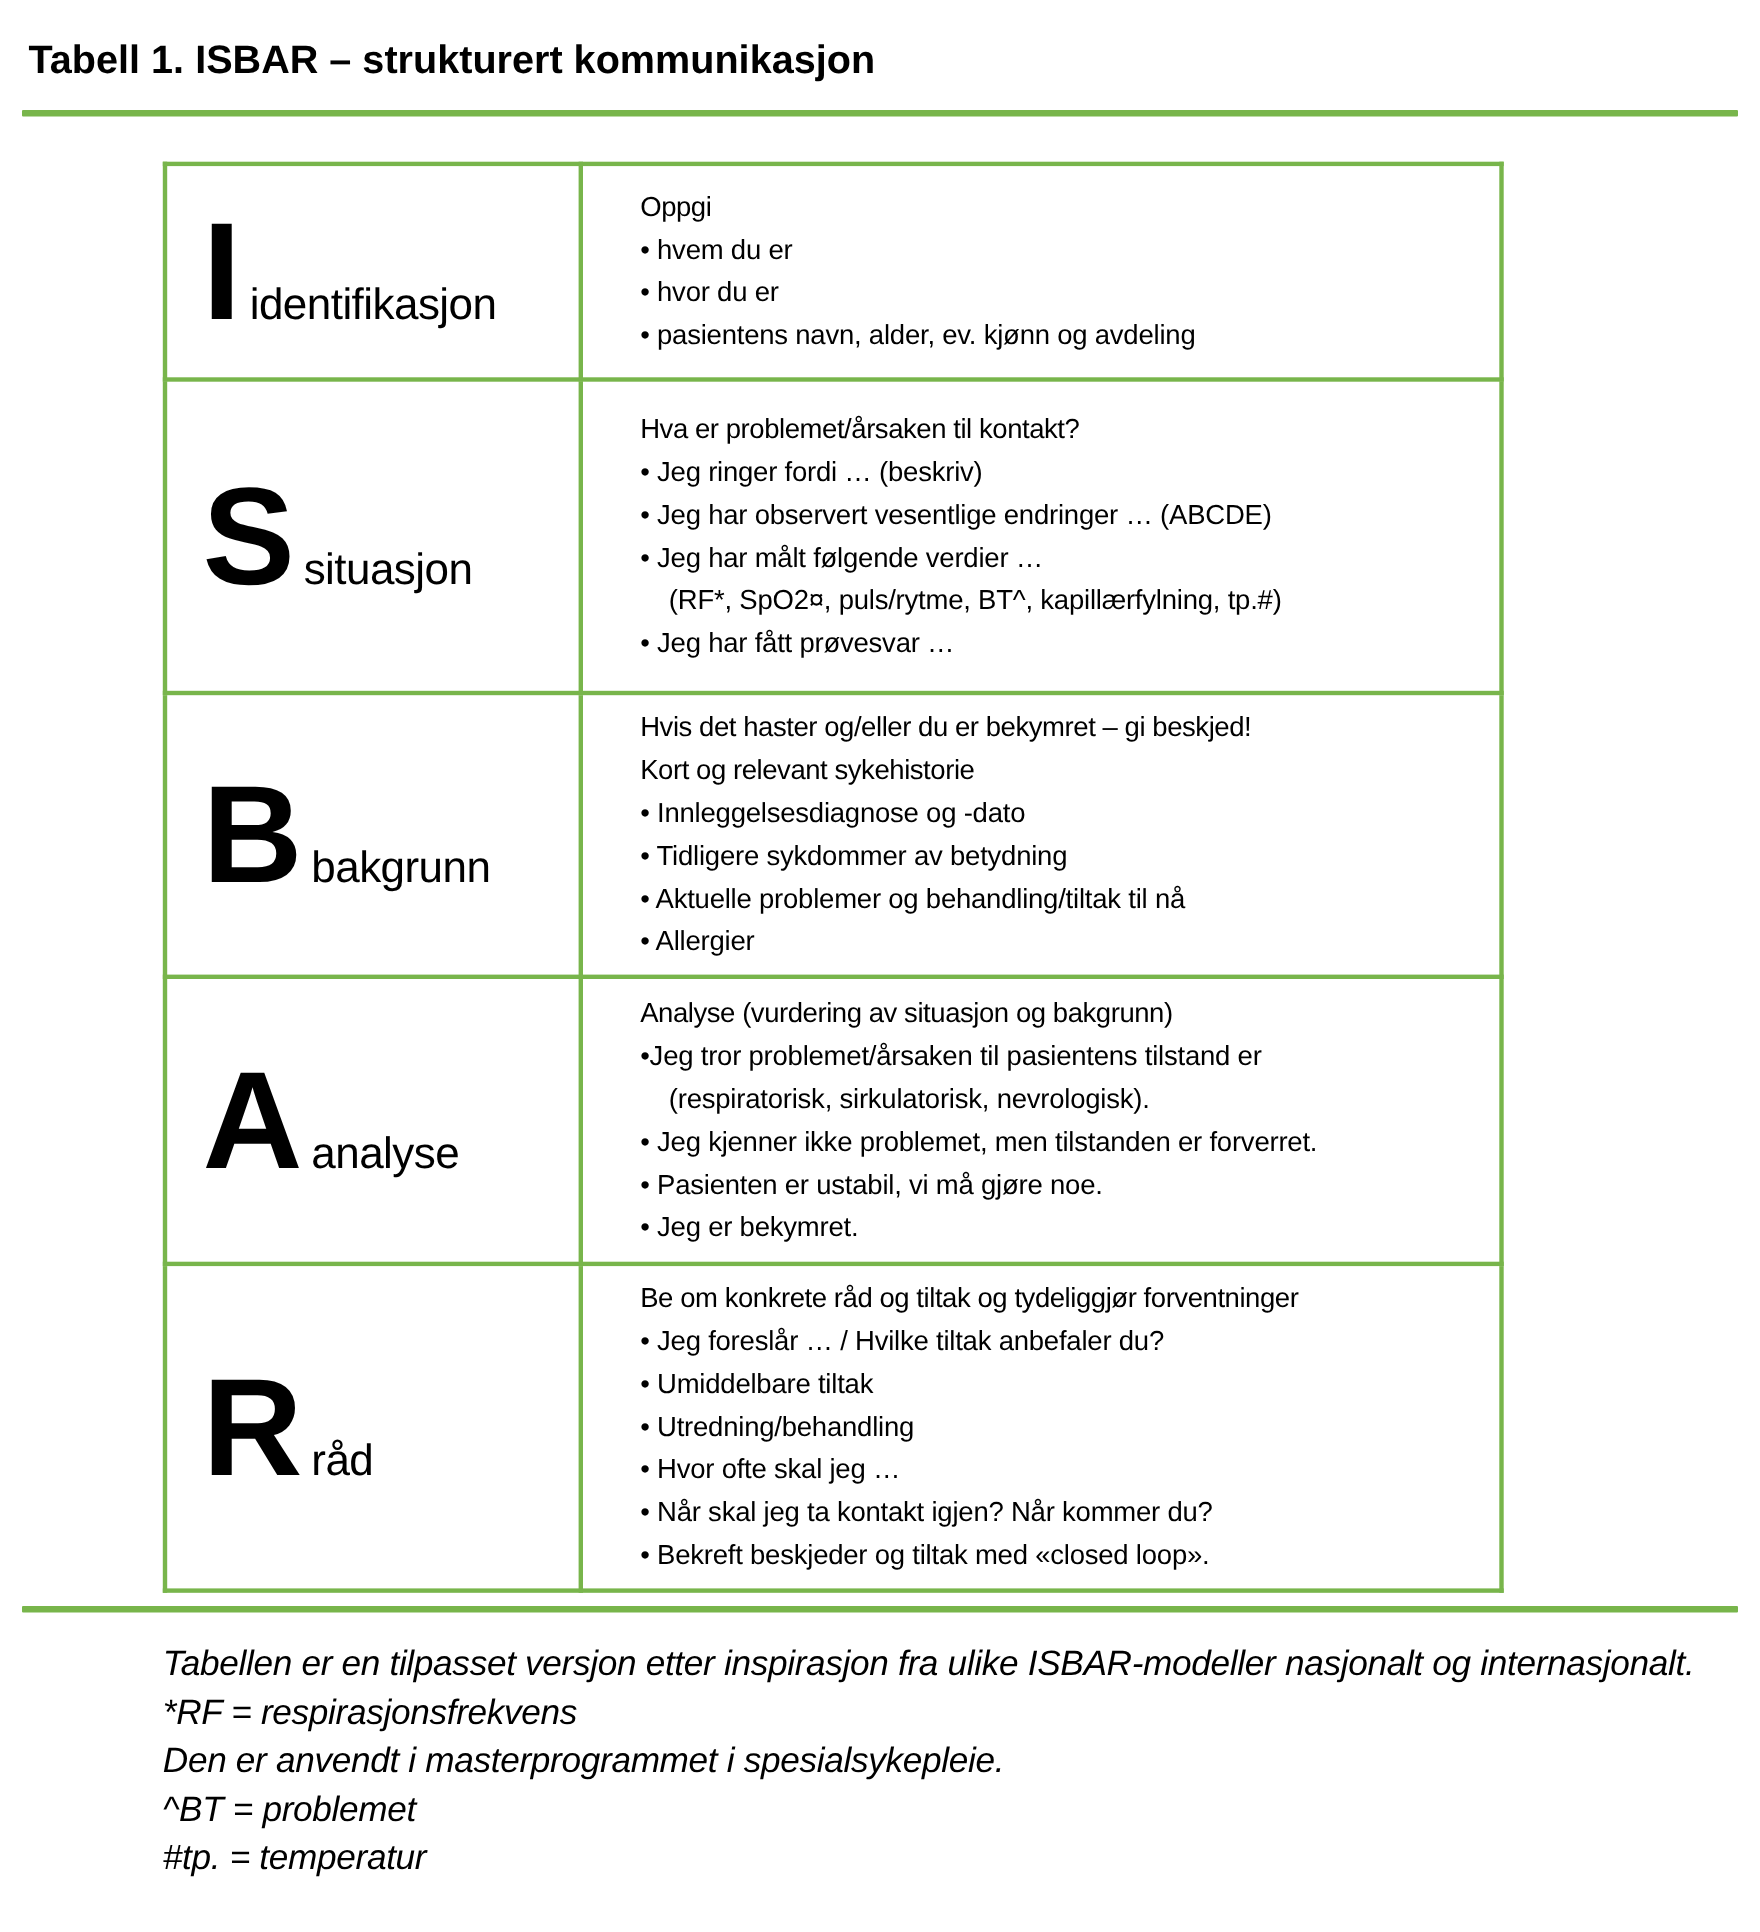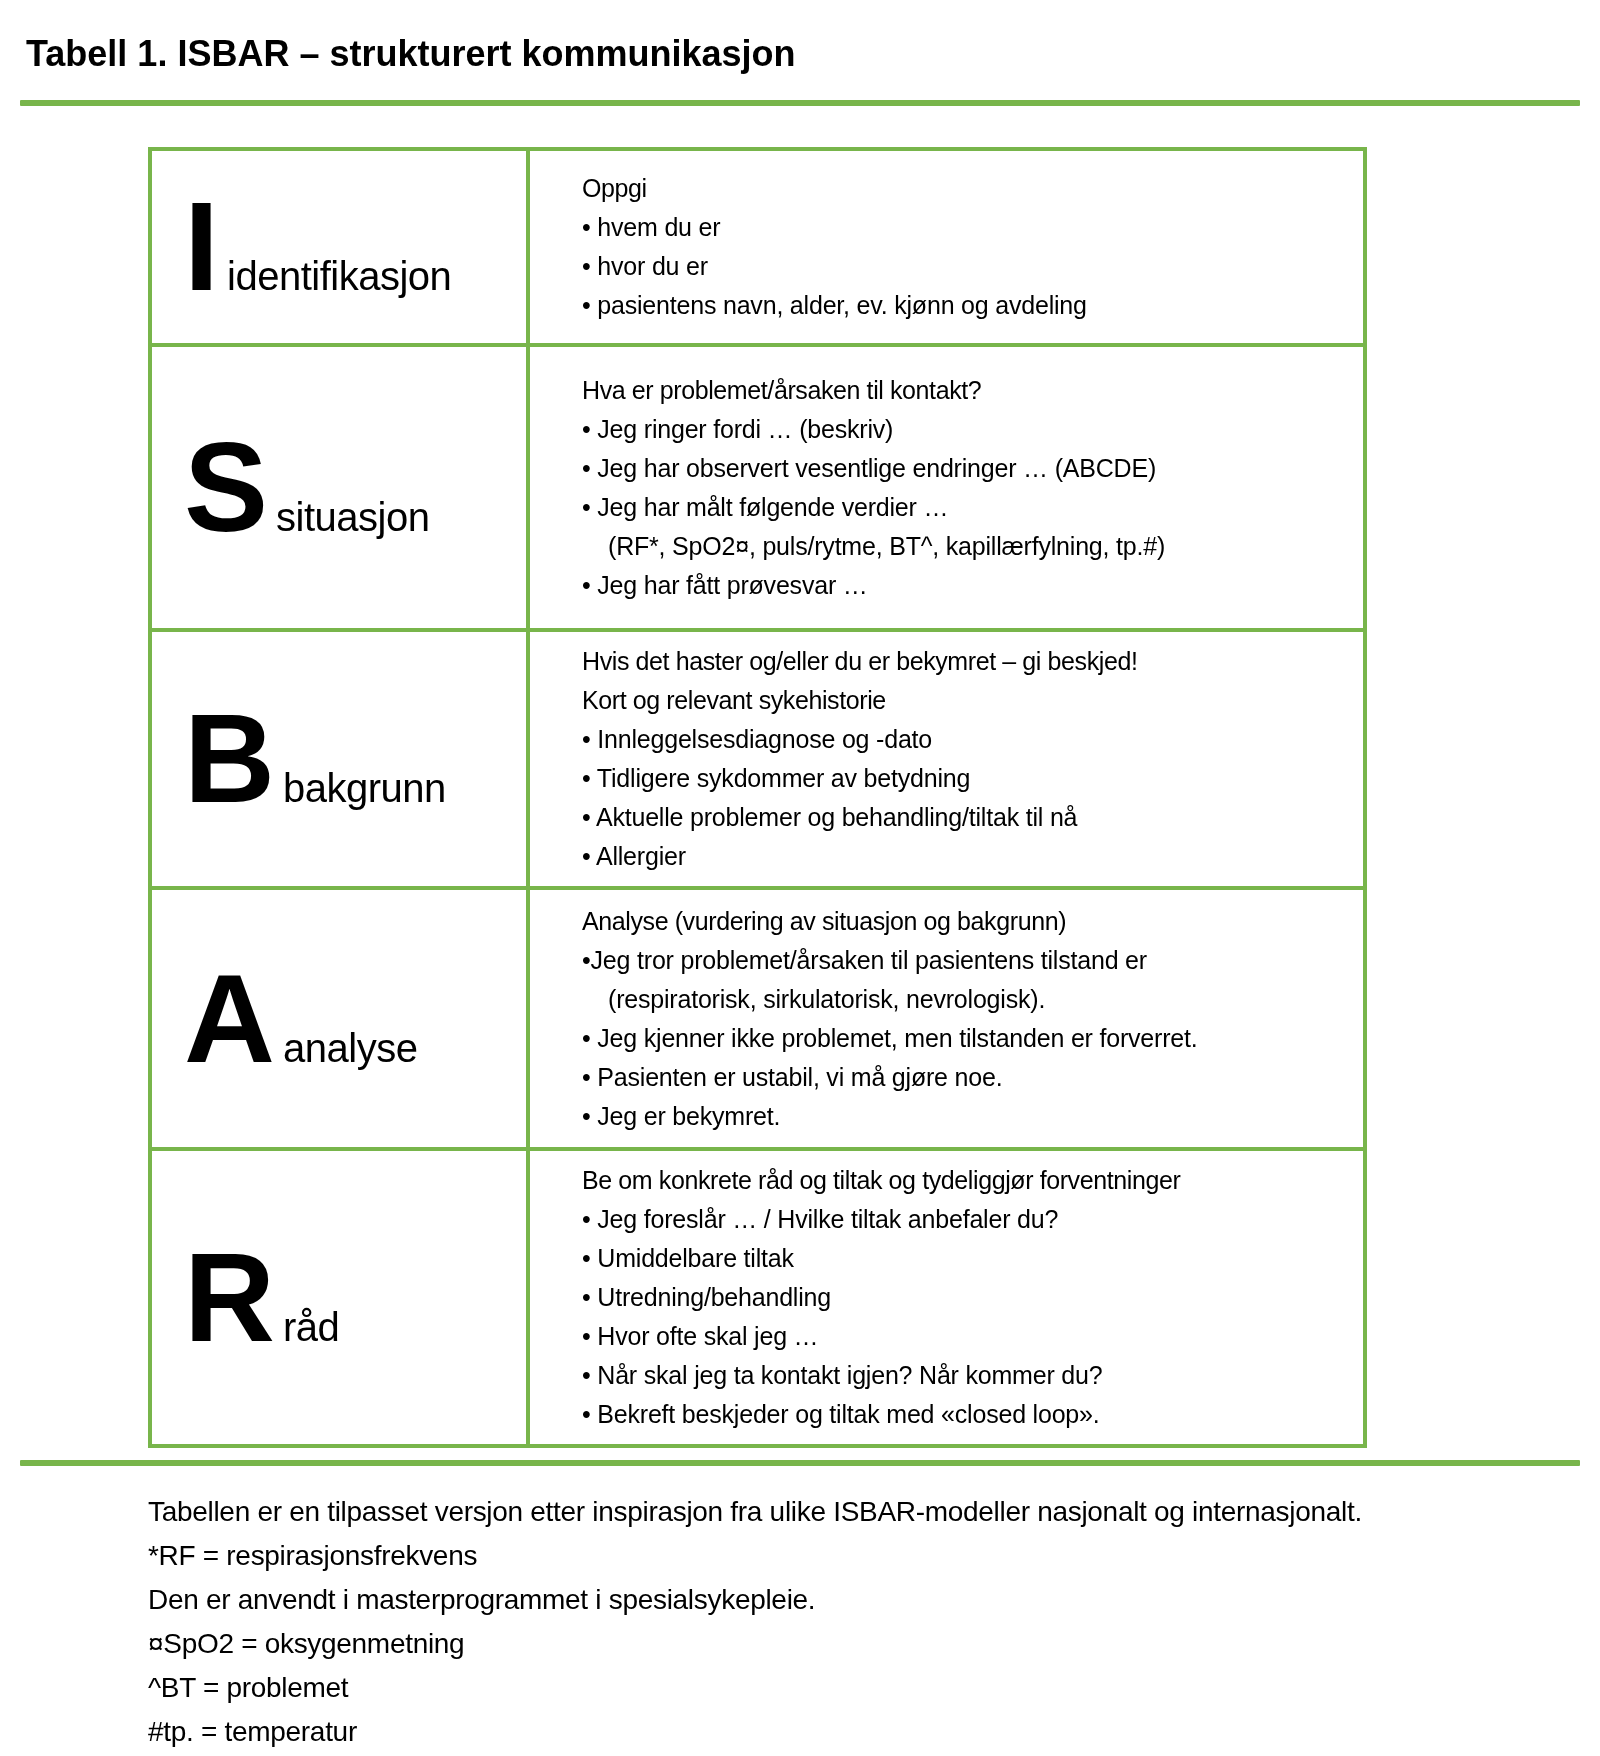--- a/index.html
+++ b/index.html
@@ -57,21 +57,21 @@
   }
   .line{
     font-size:25px;line-height:39px;letter-spacing:-0.2px;white-space:nowrap;
   }
   .line.heading{font-weight:400;letter-spacing:-0.4px;}
   .line.indent{padding-left:26px;}
   .footnotes{
     position:absolute;left:148px;top:1490px;width:1430px;
   }
   .footnote-line{
-    font-size:28px;line-height:44px;letter-spacing:-0.3px;white-space:nowrap;
+    font-size:32px;line-height:44px;letter-spacing:-0.3px;white-space:nowrap;font-style:italic;
   }
 </style>
 </head>
 <body>
 
 <div class="caption">
   <span class="cap-label">Tabell 1.</span><span class="cap-text">ISBAR – strukturert kommunikasjon</span>
 </div>
 
 <div class="rule rule-top"></div>
@@ -163,16 +163,15 @@
       </tr>
     </tbody>
 </table>
 
 <div class="rule rule-bottom"></div>
 
 <div class="footnotes" id="footnotes">
     <div class="footnote-line">Tabellen er en tilpasset versjon etter inspirasjon fra ulike ISBAR-modeller nasjonalt og internasjonalt.</div>
     <div class="footnote-line">*RF = respirasjonsfrekvens</div>
     <div class="footnote-line">Den er anvendt i masterprogrammet i spesialsykepleie.</div>
-    <div class="footnote-line">¤SpO2 = oksygenmetning</div>
     <div class="footnote-line">^BT = problemet</div>
     <div class="footnote-line">#tp. = temperatur</div>
   </div>
 
 </body></html>

